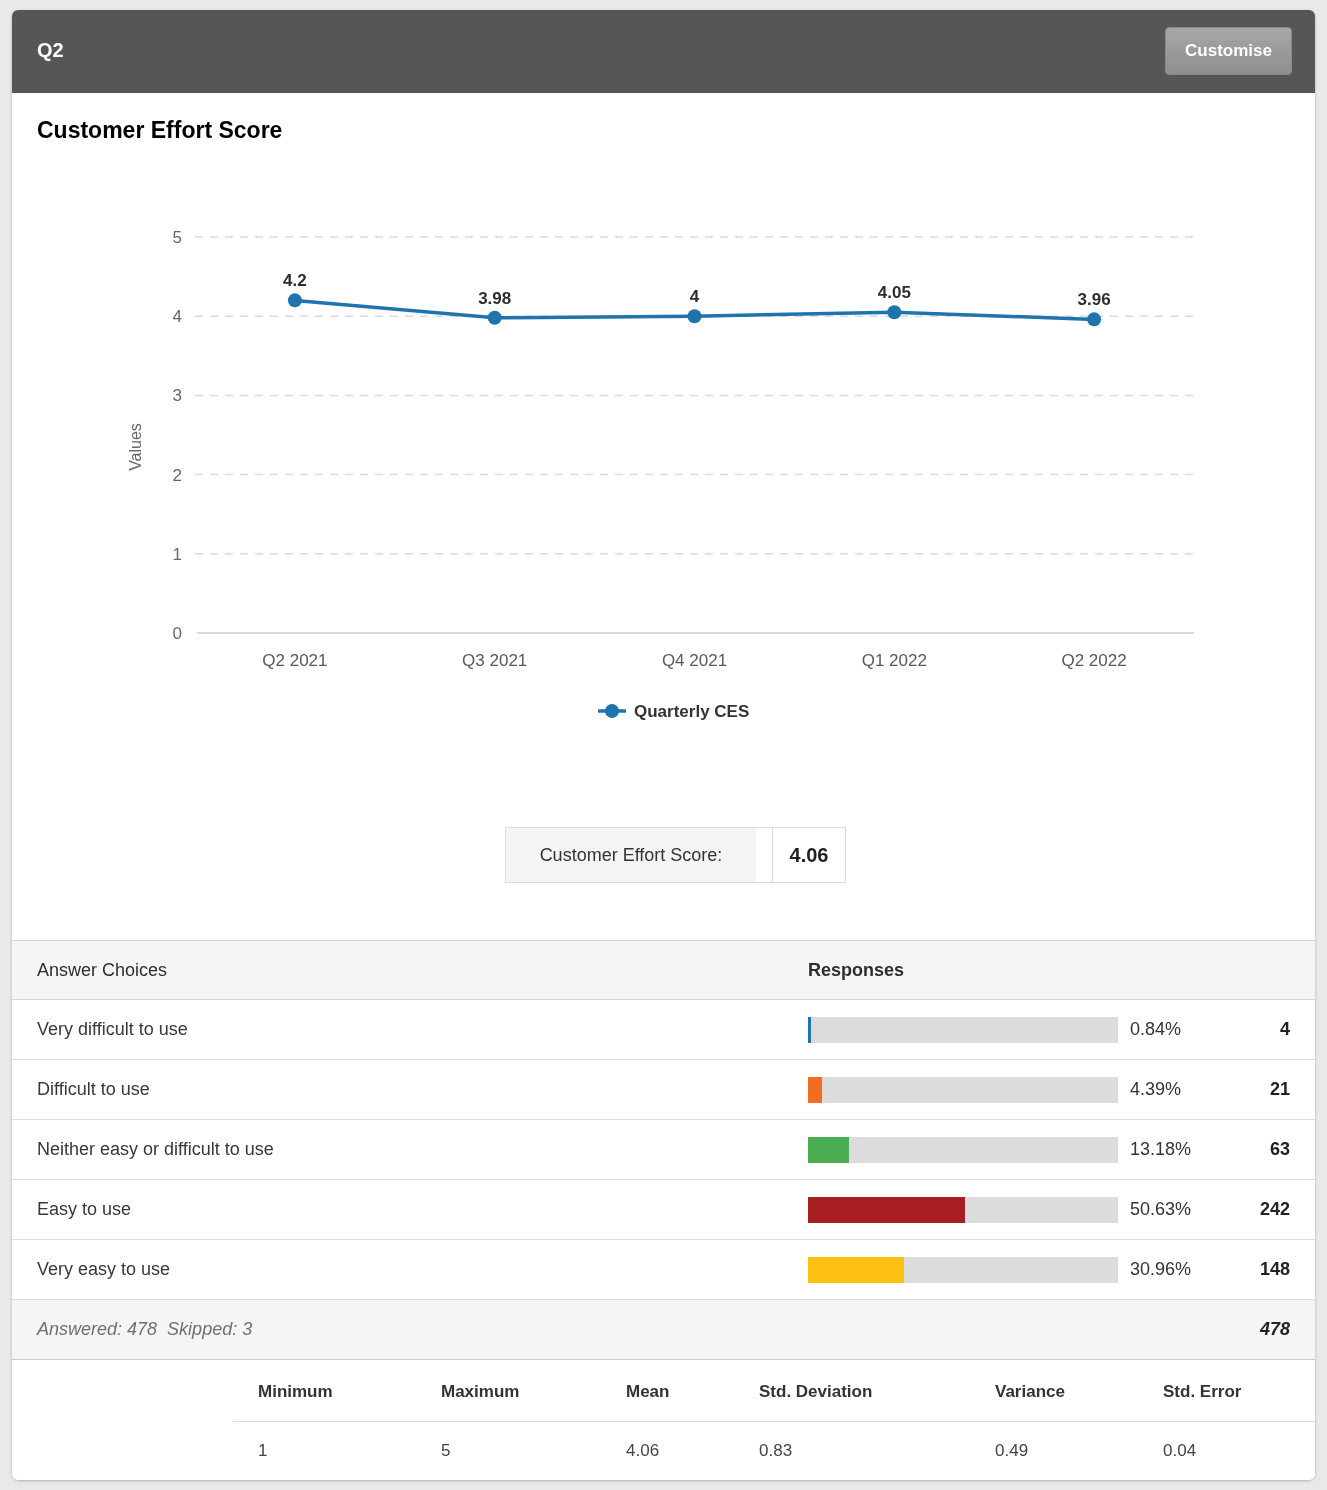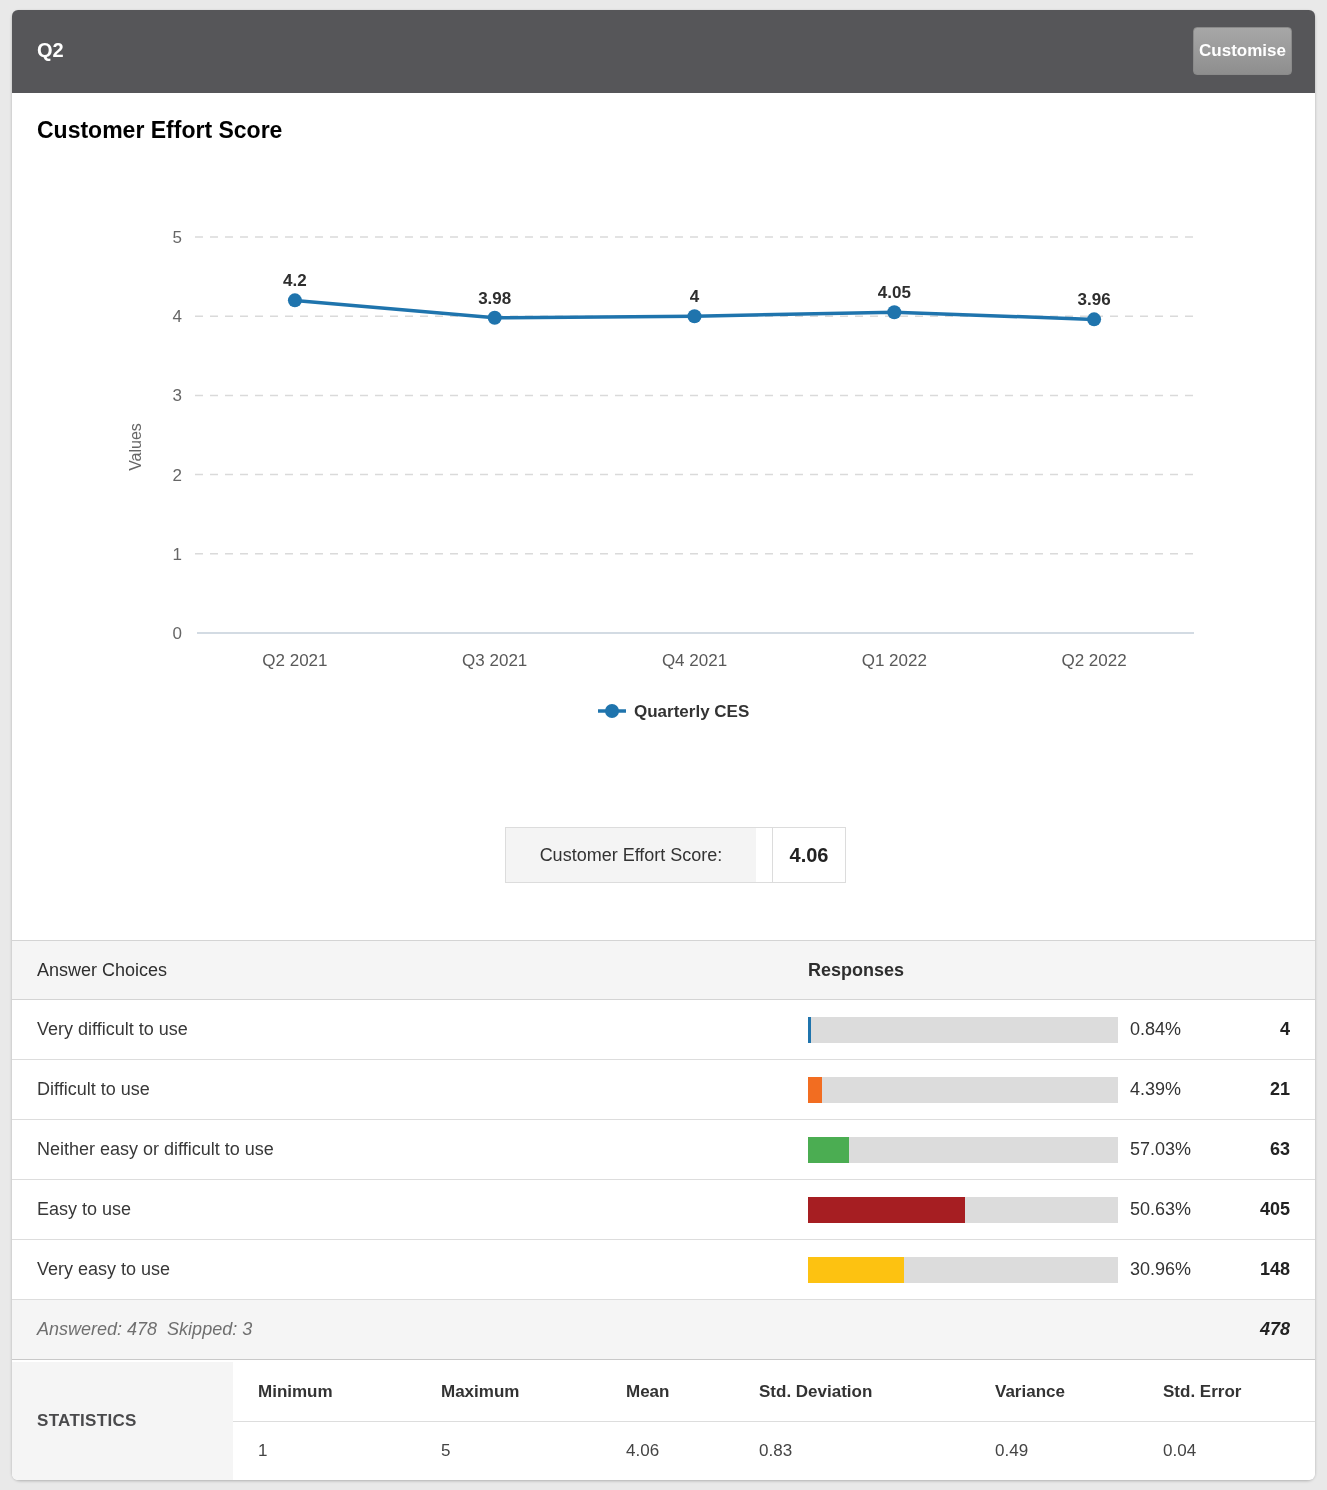--- a/index.html
+++ b/index.html
@@ -8,21 +8,21 @@
     position:relative; margin:10px 12px 4px 12px; width:1303px; height:1470px;
     background:#ffffff; border-radius:8px; box-shadow:0 1px 3px rgba(0,0,0,0.25);
   }
   
   .card-header {
     position:absolute; top:0; left:0; width:100%; height:83px;
     background:#565659; border-radius:6px 6px 0 0;
   }
   .q-label { position:absolute; left:25px; top:29px; color:#ffffff; font-size:20px; font-weight:bold; }
   .customise-btn {
-    position:absolute; right:23px; top:17px; height:48px; padding:0 5px;
+    position:absolute; right:23px; top:17px; height:48px; padding:0 19px;
     background:linear-gradient(#a7a7a7,#8e8e8e); border:1px solid #8a8a8a; border-radius:4px;
     color:#ffffff; font-size:17px; font-weight:bold; font-family:"Liberation Sans",sans-serif; cursor:pointer;
   }
   
   .chart-title { position:absolute; left:25px; top:107px; font-size:23px; font-weight:bold; color:#000000; }
   #chart-svg { position:absolute; left:0; top:170px; }
   .ytick { font-size:17px; fill:#666666; }
   .xtick { font-size:17px; fill:#595959; }
   .axis-label { font-size:16px; fill:#666666; }
   .dlabel { font-size:17px; font-weight:bold; fill:#2e2e2e; }
@@ -142,52 +142,49 @@
             <span class="bar-fill" style="width:14px;background:#f26d21"></span>
           </span>
           <span class="ans-percent">4.39%</span>
           <span class="ans-count">21</span>
         </div>
         <div class="ans-row">
           <span class="ans-label">Neither easy or difficult to use</span>
           <span class="bar-track">
             <span class="bar-fill" style="width:41px;background:#4bad52"></span>
           </span>
-          <span class="ans-percent">57.03%</span>
+          <span class="ans-percent">13.18%</span>
           <span class="ans-count">63</span>
         </div>
         <div class="ans-row">
           <span class="ans-label">Easy to use</span>
           <span class="bar-track">
             <span class="bar-fill" style="width:157px;background:#a61e22"></span>
           </span>
           <span class="ans-percent">50.63%</span>
-          <span class="ans-count">405</span>
+          <span class="ans-count">242</span>
         </div>
         <div class="ans-row">
           <span class="ans-label">Very easy to use</span>
           <span class="bar-track">
             <span class="bar-fill" style="width:96px;background:#fdc211"></span>
           </span>
           <span class="ans-percent">30.96%</span>
           <span class="ans-count">148</span>
         </div>
       </div>
     <div class="table-footer">
       <span class="ft-answered">
         <span>Answered:</span>&nbsp;<span>478</span><span class="sp"></span><span>Skipped:</span>&nbsp;<span>3</span>
       </span>
       <span class="ft-total-value">478</span>
     </div>
   </div>
 
   <div class="stats">
-    <div class="stats-label-cell">
-      <span>STATISTICS</span>
-    </div>
     <div class="stats-divider"></div>
     <div id="stats-cols">
         <span class="stat-head" style="left: 246px;">Minimum</span>
         <span class="stat-value" style="left: 246px;">1</span>
         <span class="stat-head" style="left: 429px;">Maximum</span>
         <span class="stat-value" style="left: 429px;">5</span>
         <span class="stat-head" style="left: 614px;">Mean</span>
         <span class="stat-value" style="left: 614px;">4.06</span>
         <span class="stat-head" style="left: 747px;">Std. Deviation</span>
         <span class="stat-value" style="left: 747px;">0.83</span>

